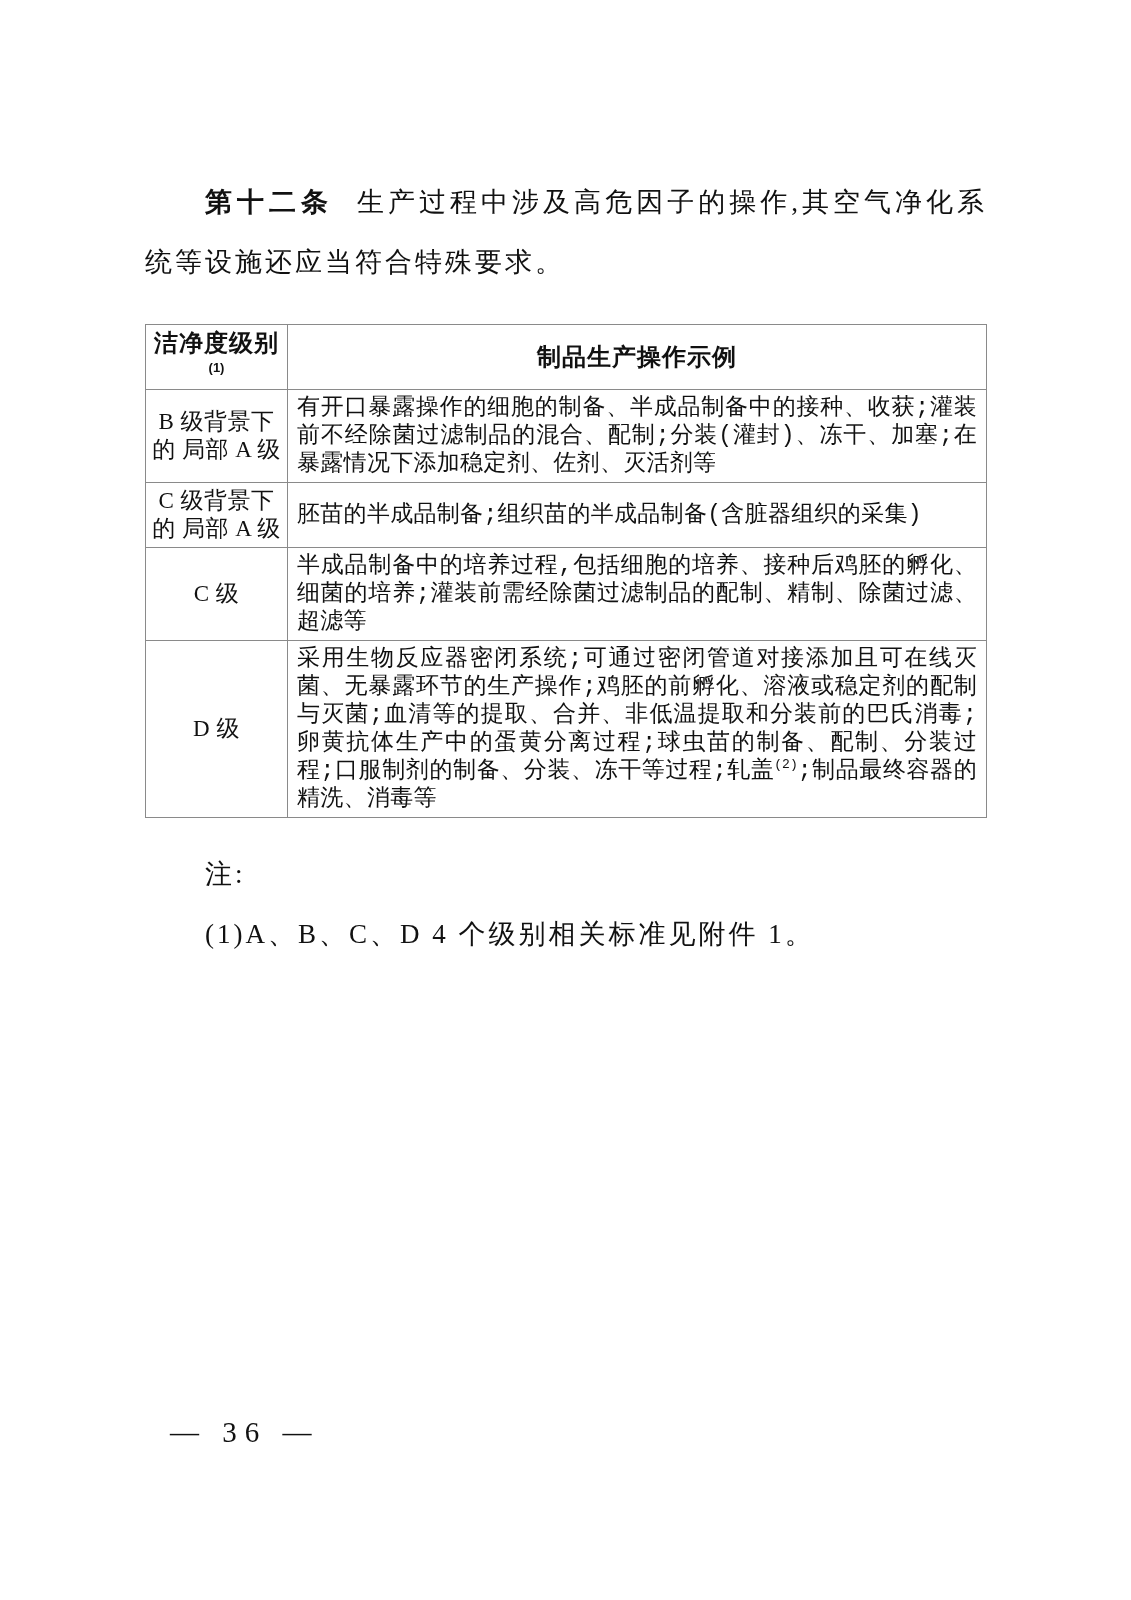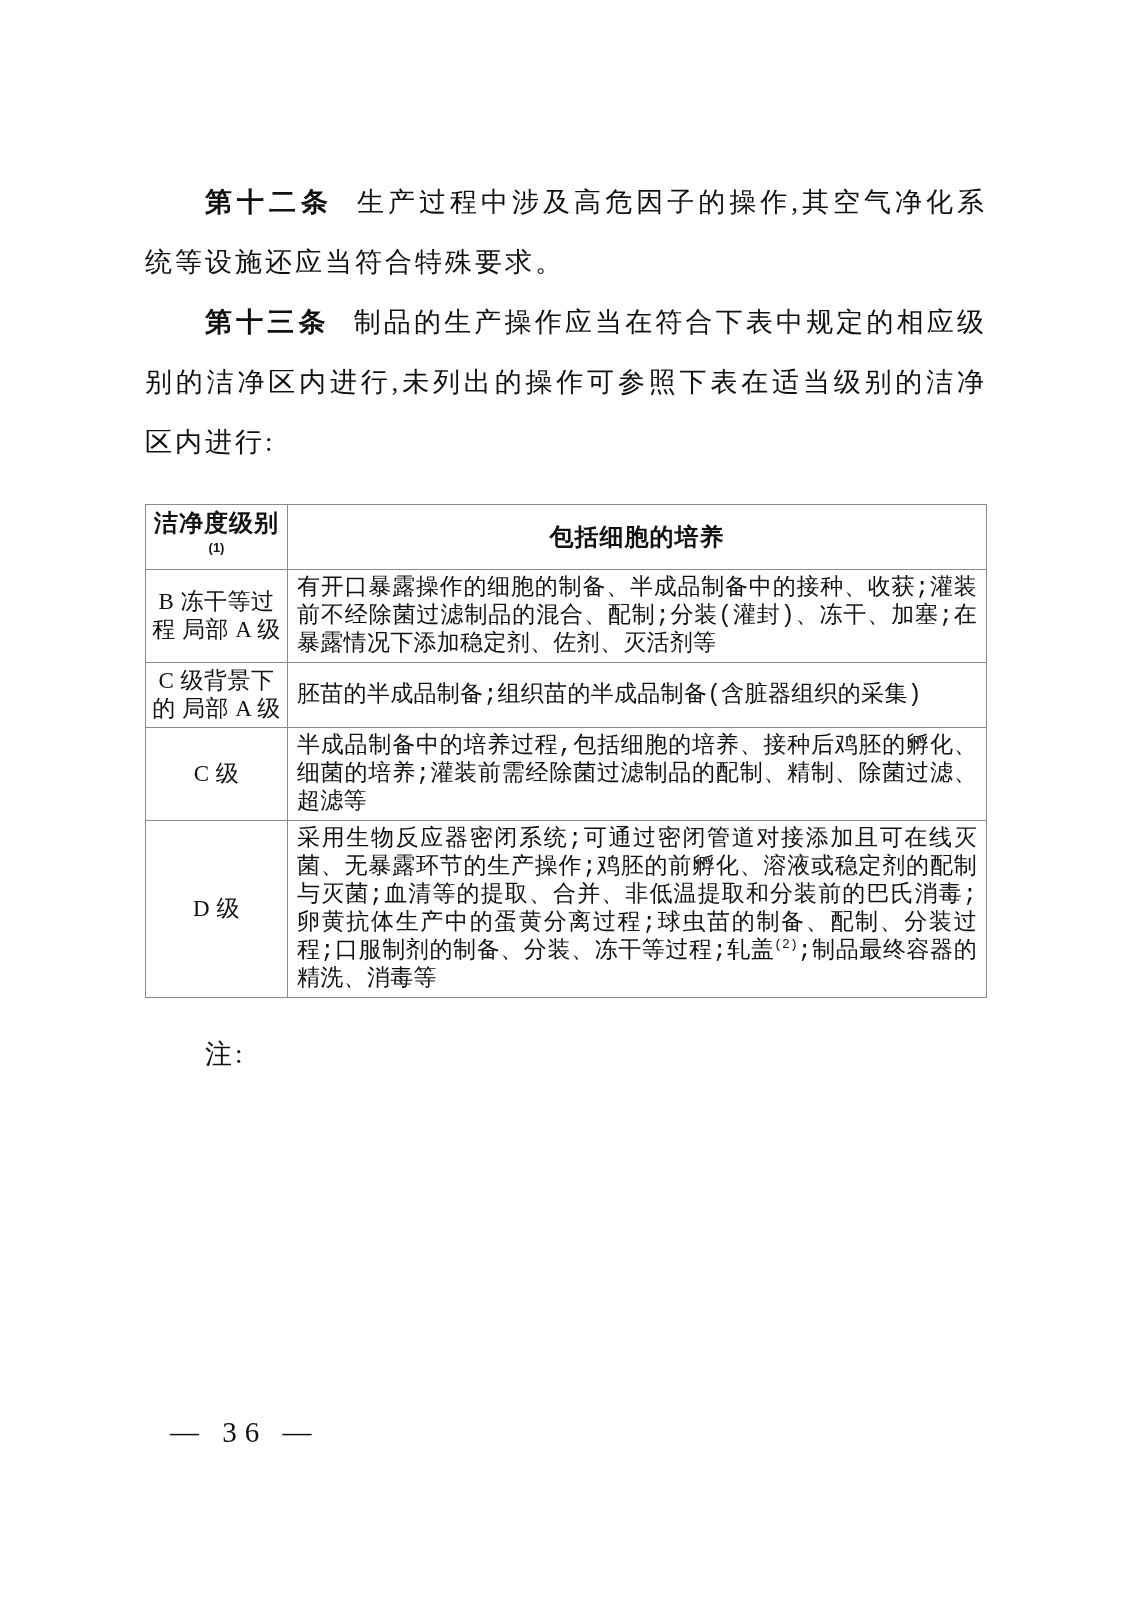--- a/index.html
+++ b/index.html
@@ -91,50 +91,50 @@
   }
 </style>
 </head>
 <body>
 
 <div class="page">
   <div class="content">
 
     <p class="para"><span class="article-label">第十二条</span><span>生产过程中涉及高危因子的操作,其空气净化系统等设施还应当符合特殊要求。</span></p>
 
-    <p class="para"><span class="article-label">第十三条</span><span>制品的生产操作应当在符合下表中规定的相应级别的洁净区内进行,未列出的操作可参照下表在适当级别的洁净区内进行:</span></p>
 
     <table class="clean-table">
       <thead>
         <tr>
           <th class="level-col"><span>洁净度级别</span><sup>(1)</sup></th>
-          <th>包括细胞的培养</th>
+          <th>制品生产操作示例</th>
         </tr>
       </thead>
       <tbody>
         <tr>
-          <td class="level-cell">B 冻干等过程 局部 A 级</td>
+          <td class="level-cell">B 级背景下的 局部 A 级</td>
           <td class="examples-cell">有开口暴露操作的细胞的制备、半成品制备中的接种、收获;灌装前不经除菌过滤制品的混合、配制;分装(灌封)、冻干、加塞;在暴露情况下添加稳定剂、佐剂、灭活剂等</td>
         </tr>
         <tr>
           <td class="level-cell">C 级背景下的 局部 A 级</td>
           <td class="examples-cell">胚苗的半成品制备;组织苗的半成品制备(含脏器组织的采集)</td>
         </tr>
         <tr>
           <td class="level-cell">C 级</td>
           <td class="examples-cell">半成品制备中的培养过程,包括细胞的培养、接种后鸡胚的孵化、细菌的培养;灌装前需经除菌过滤制品的配制、精制、除菌过滤、超滤等</td>
         </tr>
         <tr>
           <td class="level-cell">D 级</td>
           <td class="examples-cell"><span>采用生物反应器密闭系统;可通过密闭管道对接添加且可在线灭菌、无暴露环节的生产操作;鸡胚的前孵化、溶液或稳定剂的配制与灭菌;血清等的提取、合并、非低温提取和分装前的巴氏消毒;卵黄抗体生产中的蛋黄分离过程;球虫苗的制备、配制、分装过程;口服制剂的制备、分装、冻干等过程;轧盖</span><sup>(2)</sup><span>;制品最终容器的精洗、消毒等</span></td>
         </tr>
       </tbody>
     </table>
 
     <div class="notes-block">
       <p class="para">注:</p>
+      <p class="para">(1)A、B、C、D 4 个级别相关标准见附件 1。</p>
     </div>
 
 
   </div>
 
   <div class="footer-pagenum">— 36 —</div>
 </div>
 
 </body></html>

